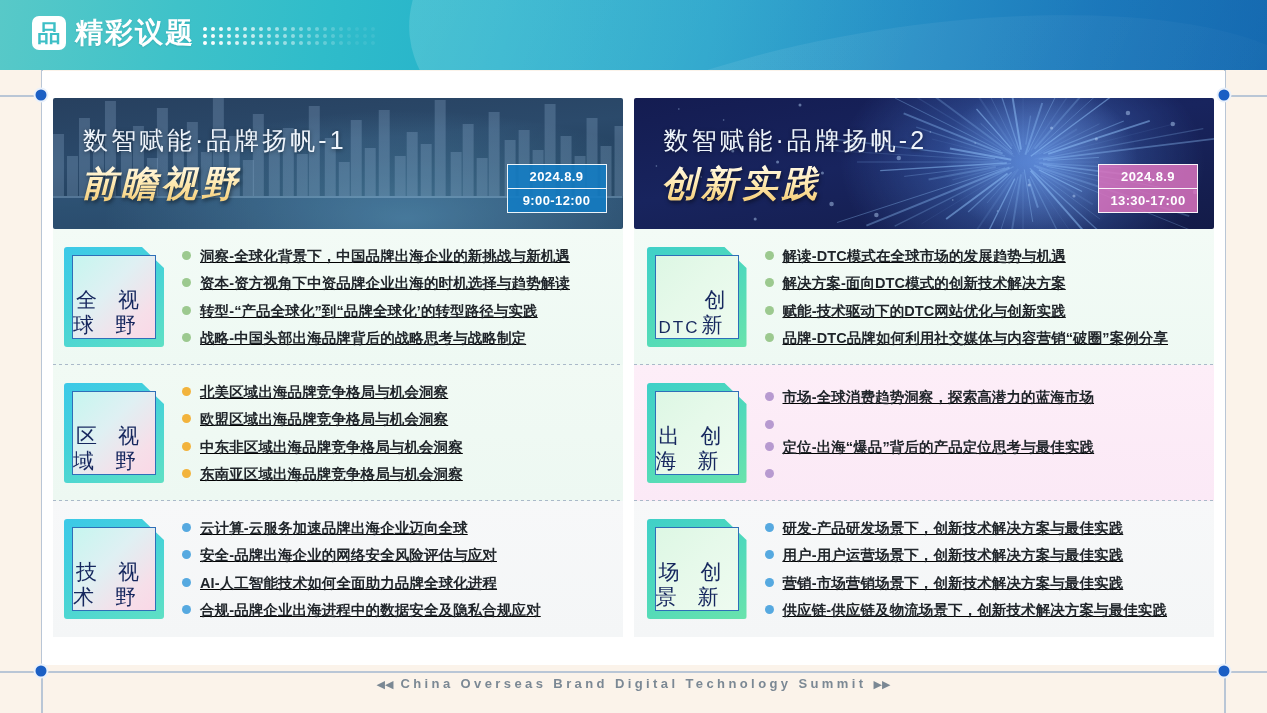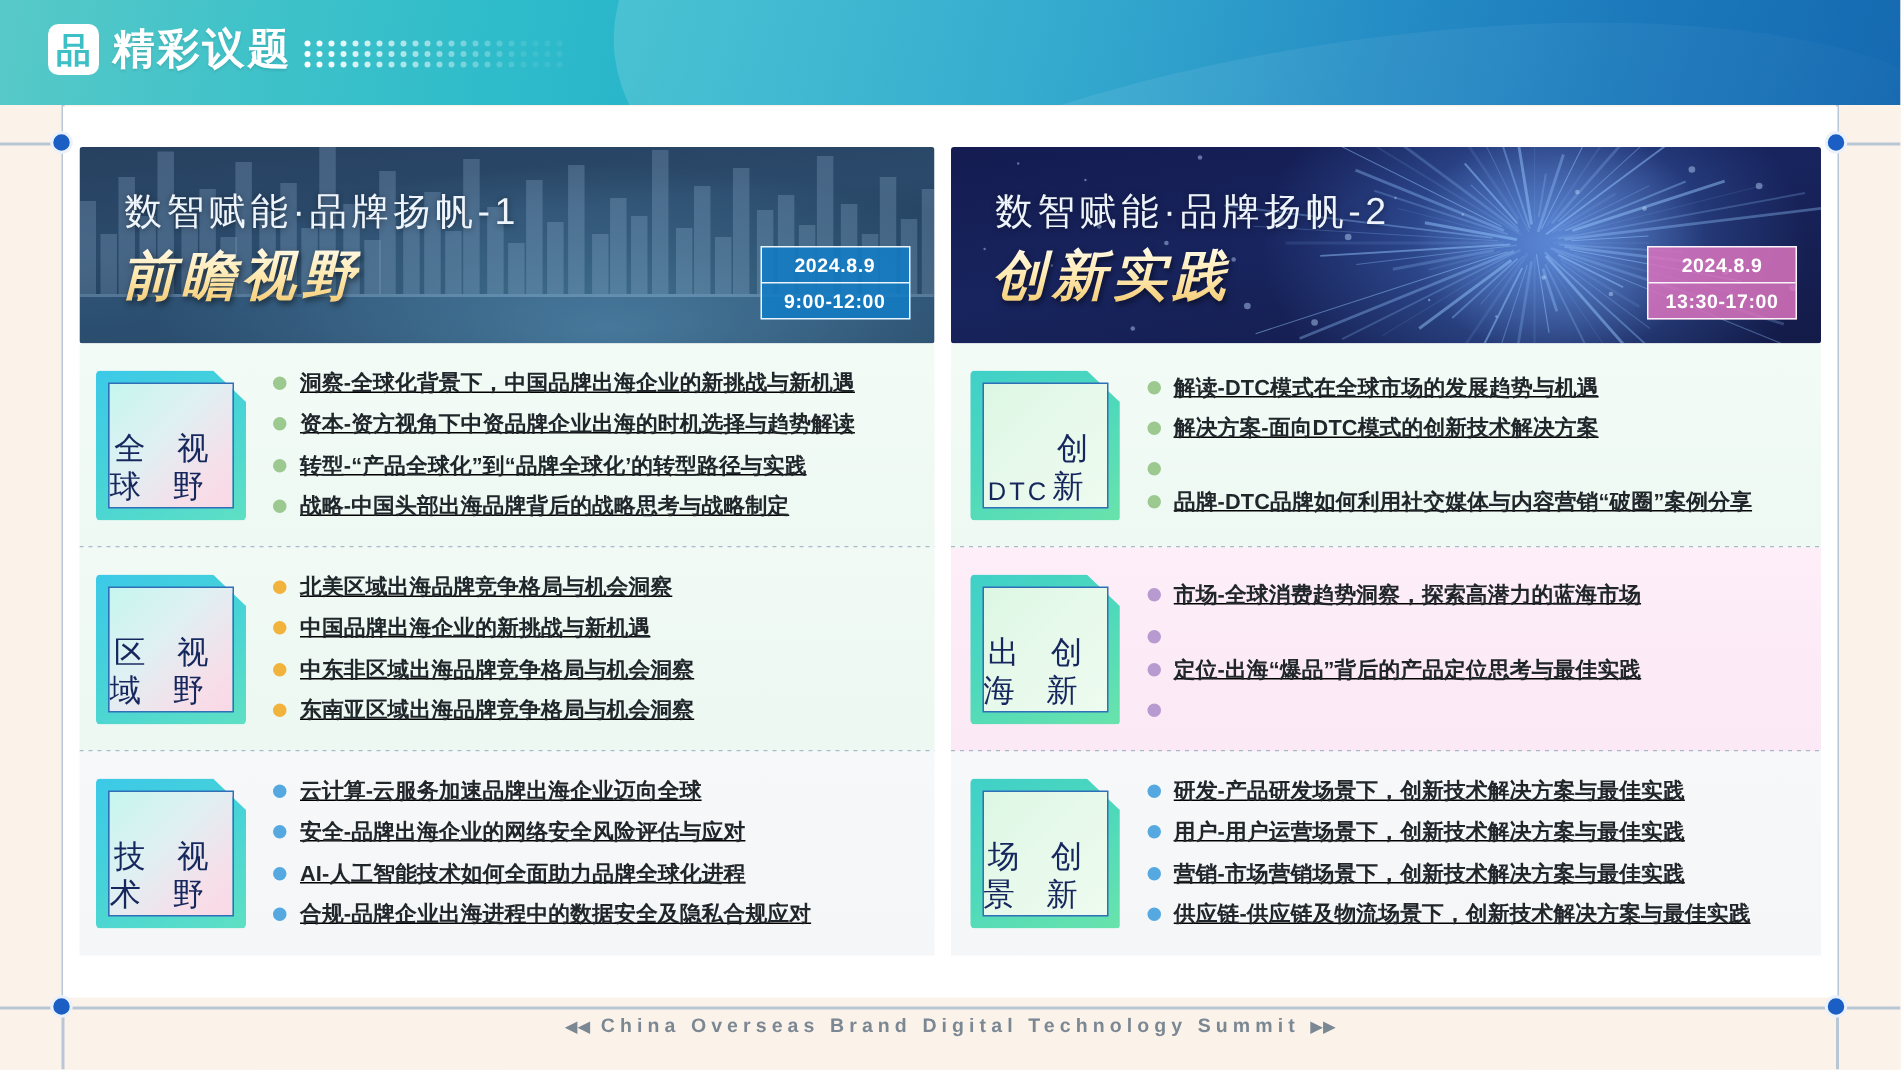--- a/index.html
+++ b/index.html
@@ -380,21 +380,21 @@
                 <div class="tile-line l2">视野</div>
               </div>
             </div>
             <div class="topics">
               <div class="topic-item">
                 <span class="bullet" style="background:#f2b33c"></span>
                 <span class="topic-text">北美区域出海品牌竞争格局与机会洞察</span>
               </div>
               <div class="topic-item">
                 <span class="bullet" style="background:#f2b33c"></span>
-                <span class="topic-text">中国品牌出海企业的新挑战与新机遇</span>
+                <span class="topic-text">欧盟区域出海品牌竞争格局与机会洞察</span>
               </div>
               <div class="topic-item">
                 <span class="bullet" style="background:#f2b33c"></span>
                 <span class="topic-text">中东非区域出海品牌竞争格局与机会洞察</span>
               </div>
               <div class="topic-item">
                 <span class="bullet" style="background:#f2b33c"></span>
                 <span class="topic-text">东南亚区域出海品牌竞争格局与机会洞察</span>
               </div>
             </div>
@@ -540,20 +540,21 @@
               <div class="topic-item">
                 <span class="bullet" style="background:#9cc98f"></span>
                 <span class="topic-text">解读-DTC模式在全球市场的发展趋势与机遇</span>
               </div>
               <div class="topic-item">
                 <span class="bullet" style="background:#9cc98f"></span>
                 <span class="topic-text">解决方案-面向DTC模式的创新技术解决方案</span>
               </div>
               <div class="topic-item">
                 <span class="bullet" style="background:#9cc98f"></span>
+                <span class="topic-text">赋能-技术驱动下的DTC网站优化与创新实践</span>
               </div>
               <div class="topic-item">
                 <span class="bullet" style="background:#9cc98f"></span>
                 <span class="topic-text">品牌-DTC品牌如何利用社交媒体与内容营销“破圈”案例分享</span>
               </div>
             </div>
           </div>
           <div class="section bg-pink divider-bottom">
             <div class="tile-wrap">
               <div class="tile-outer green"></div>

